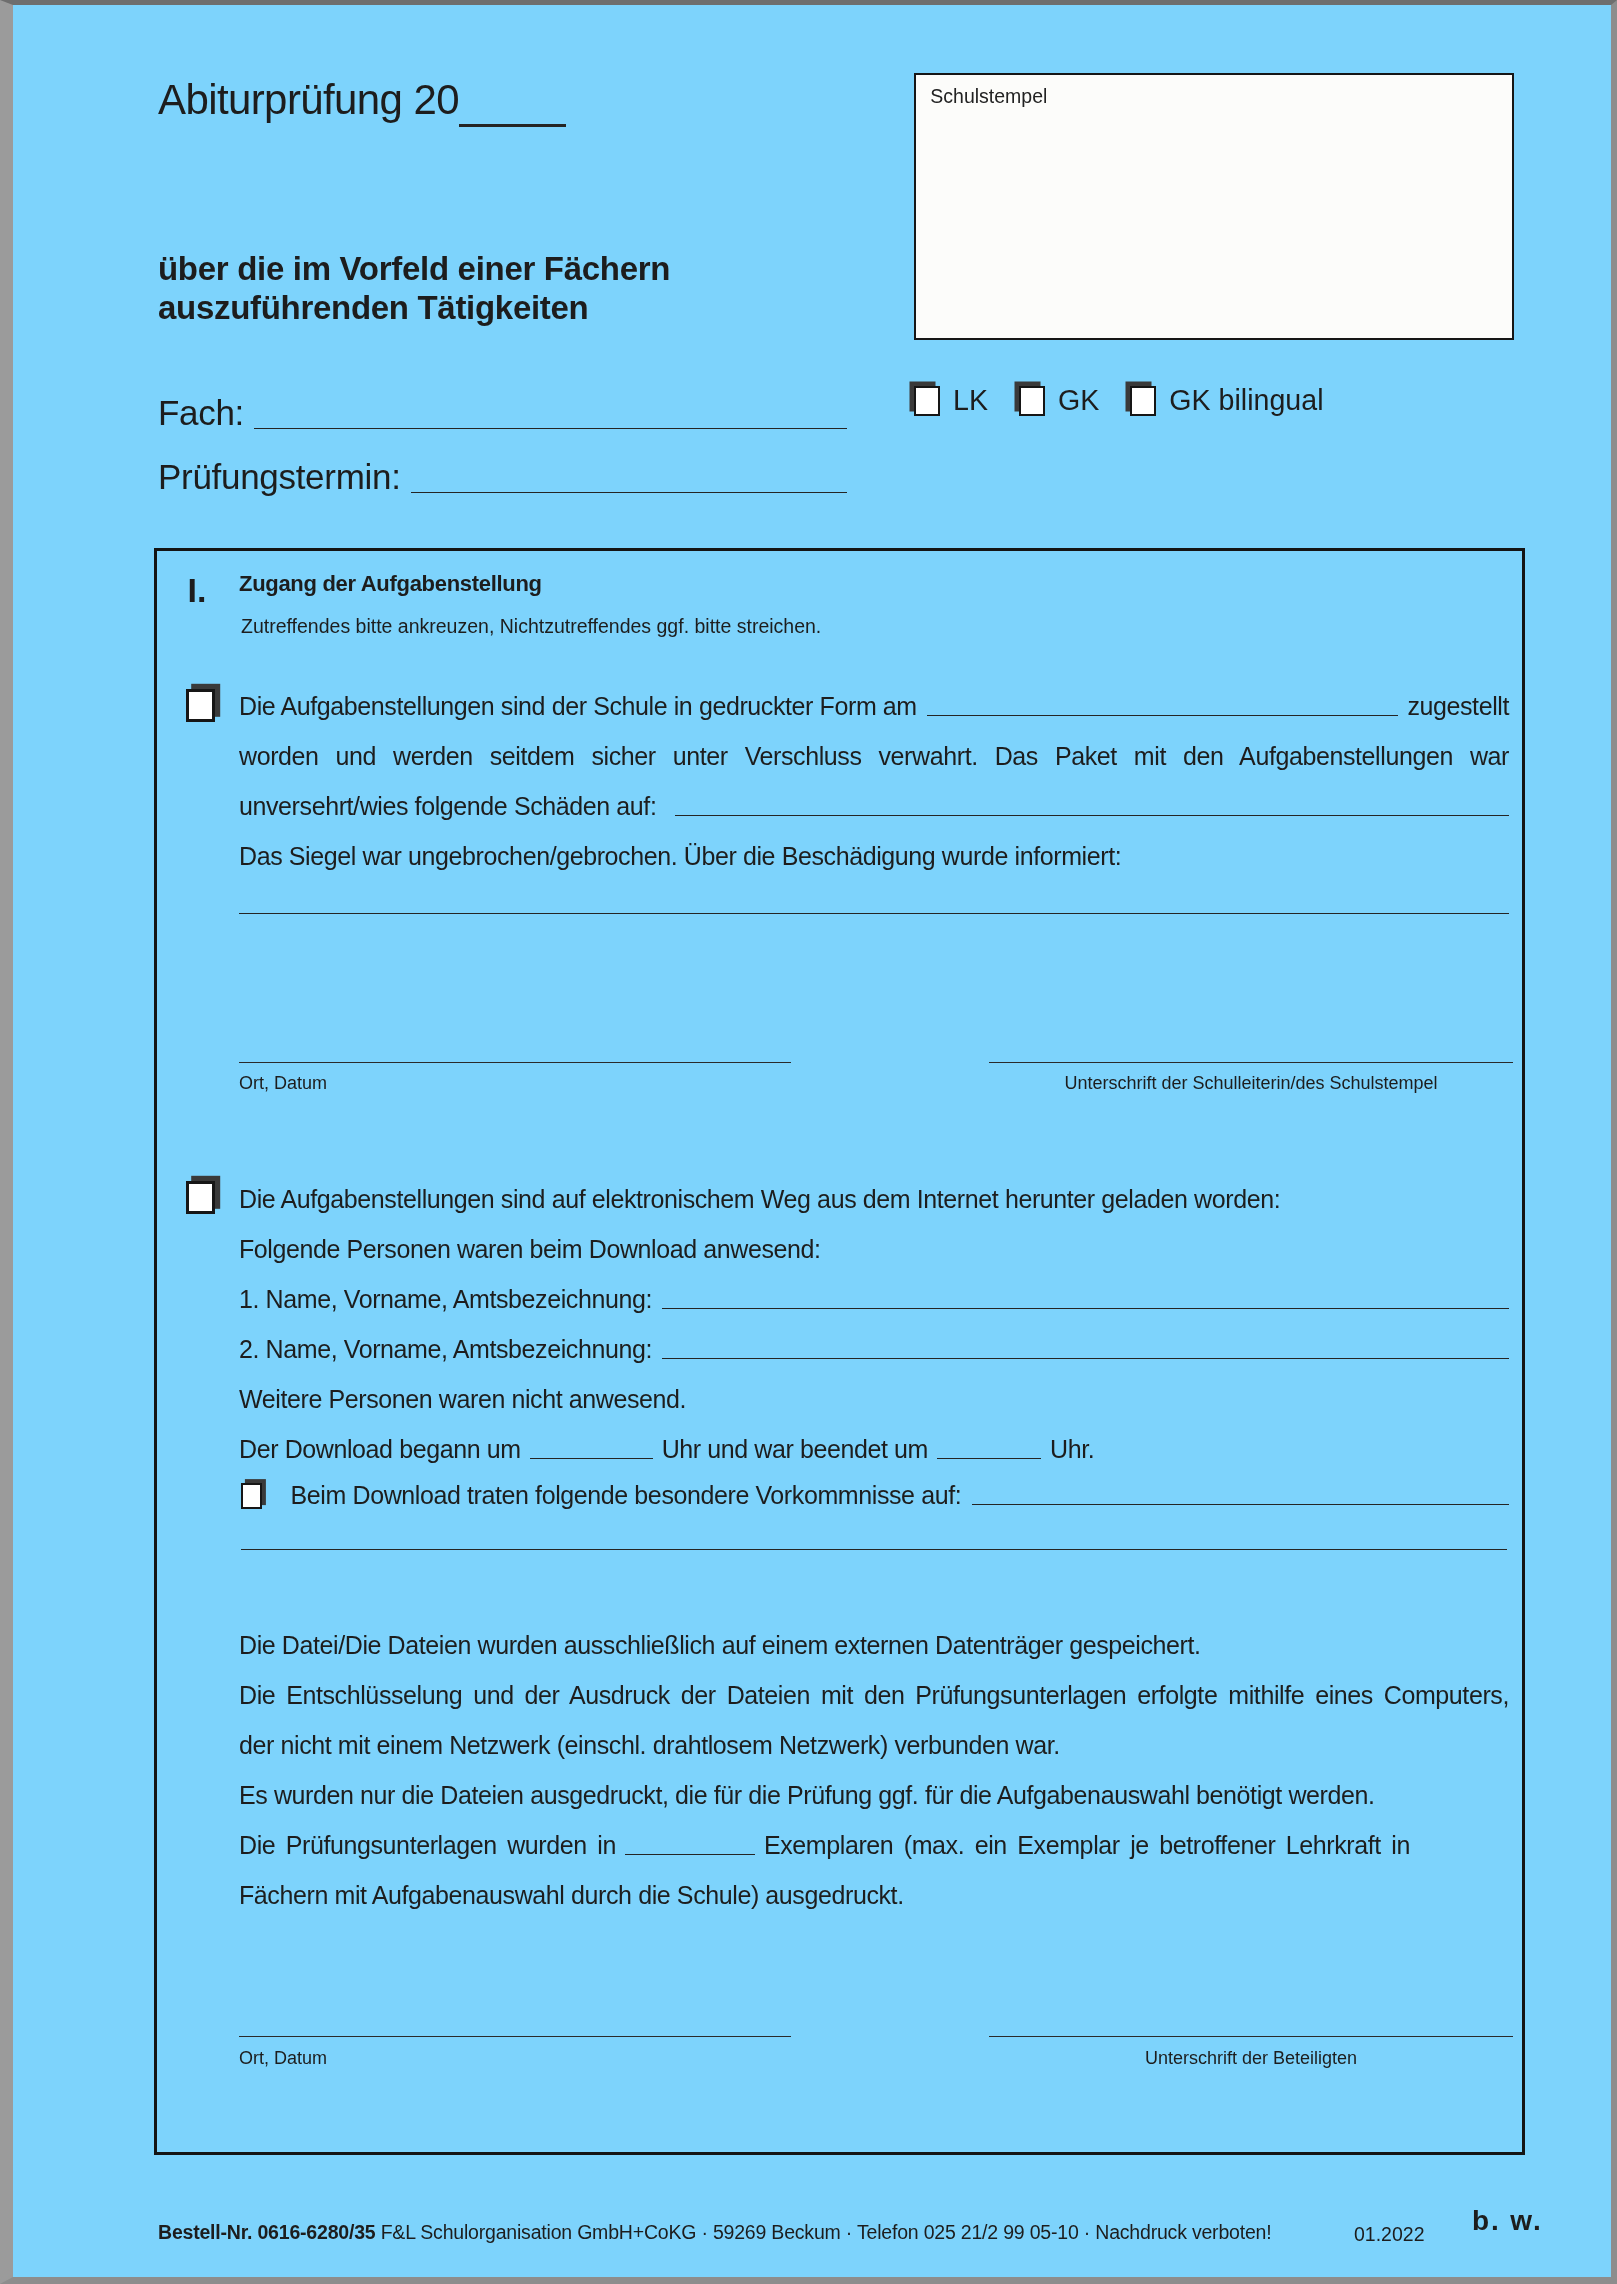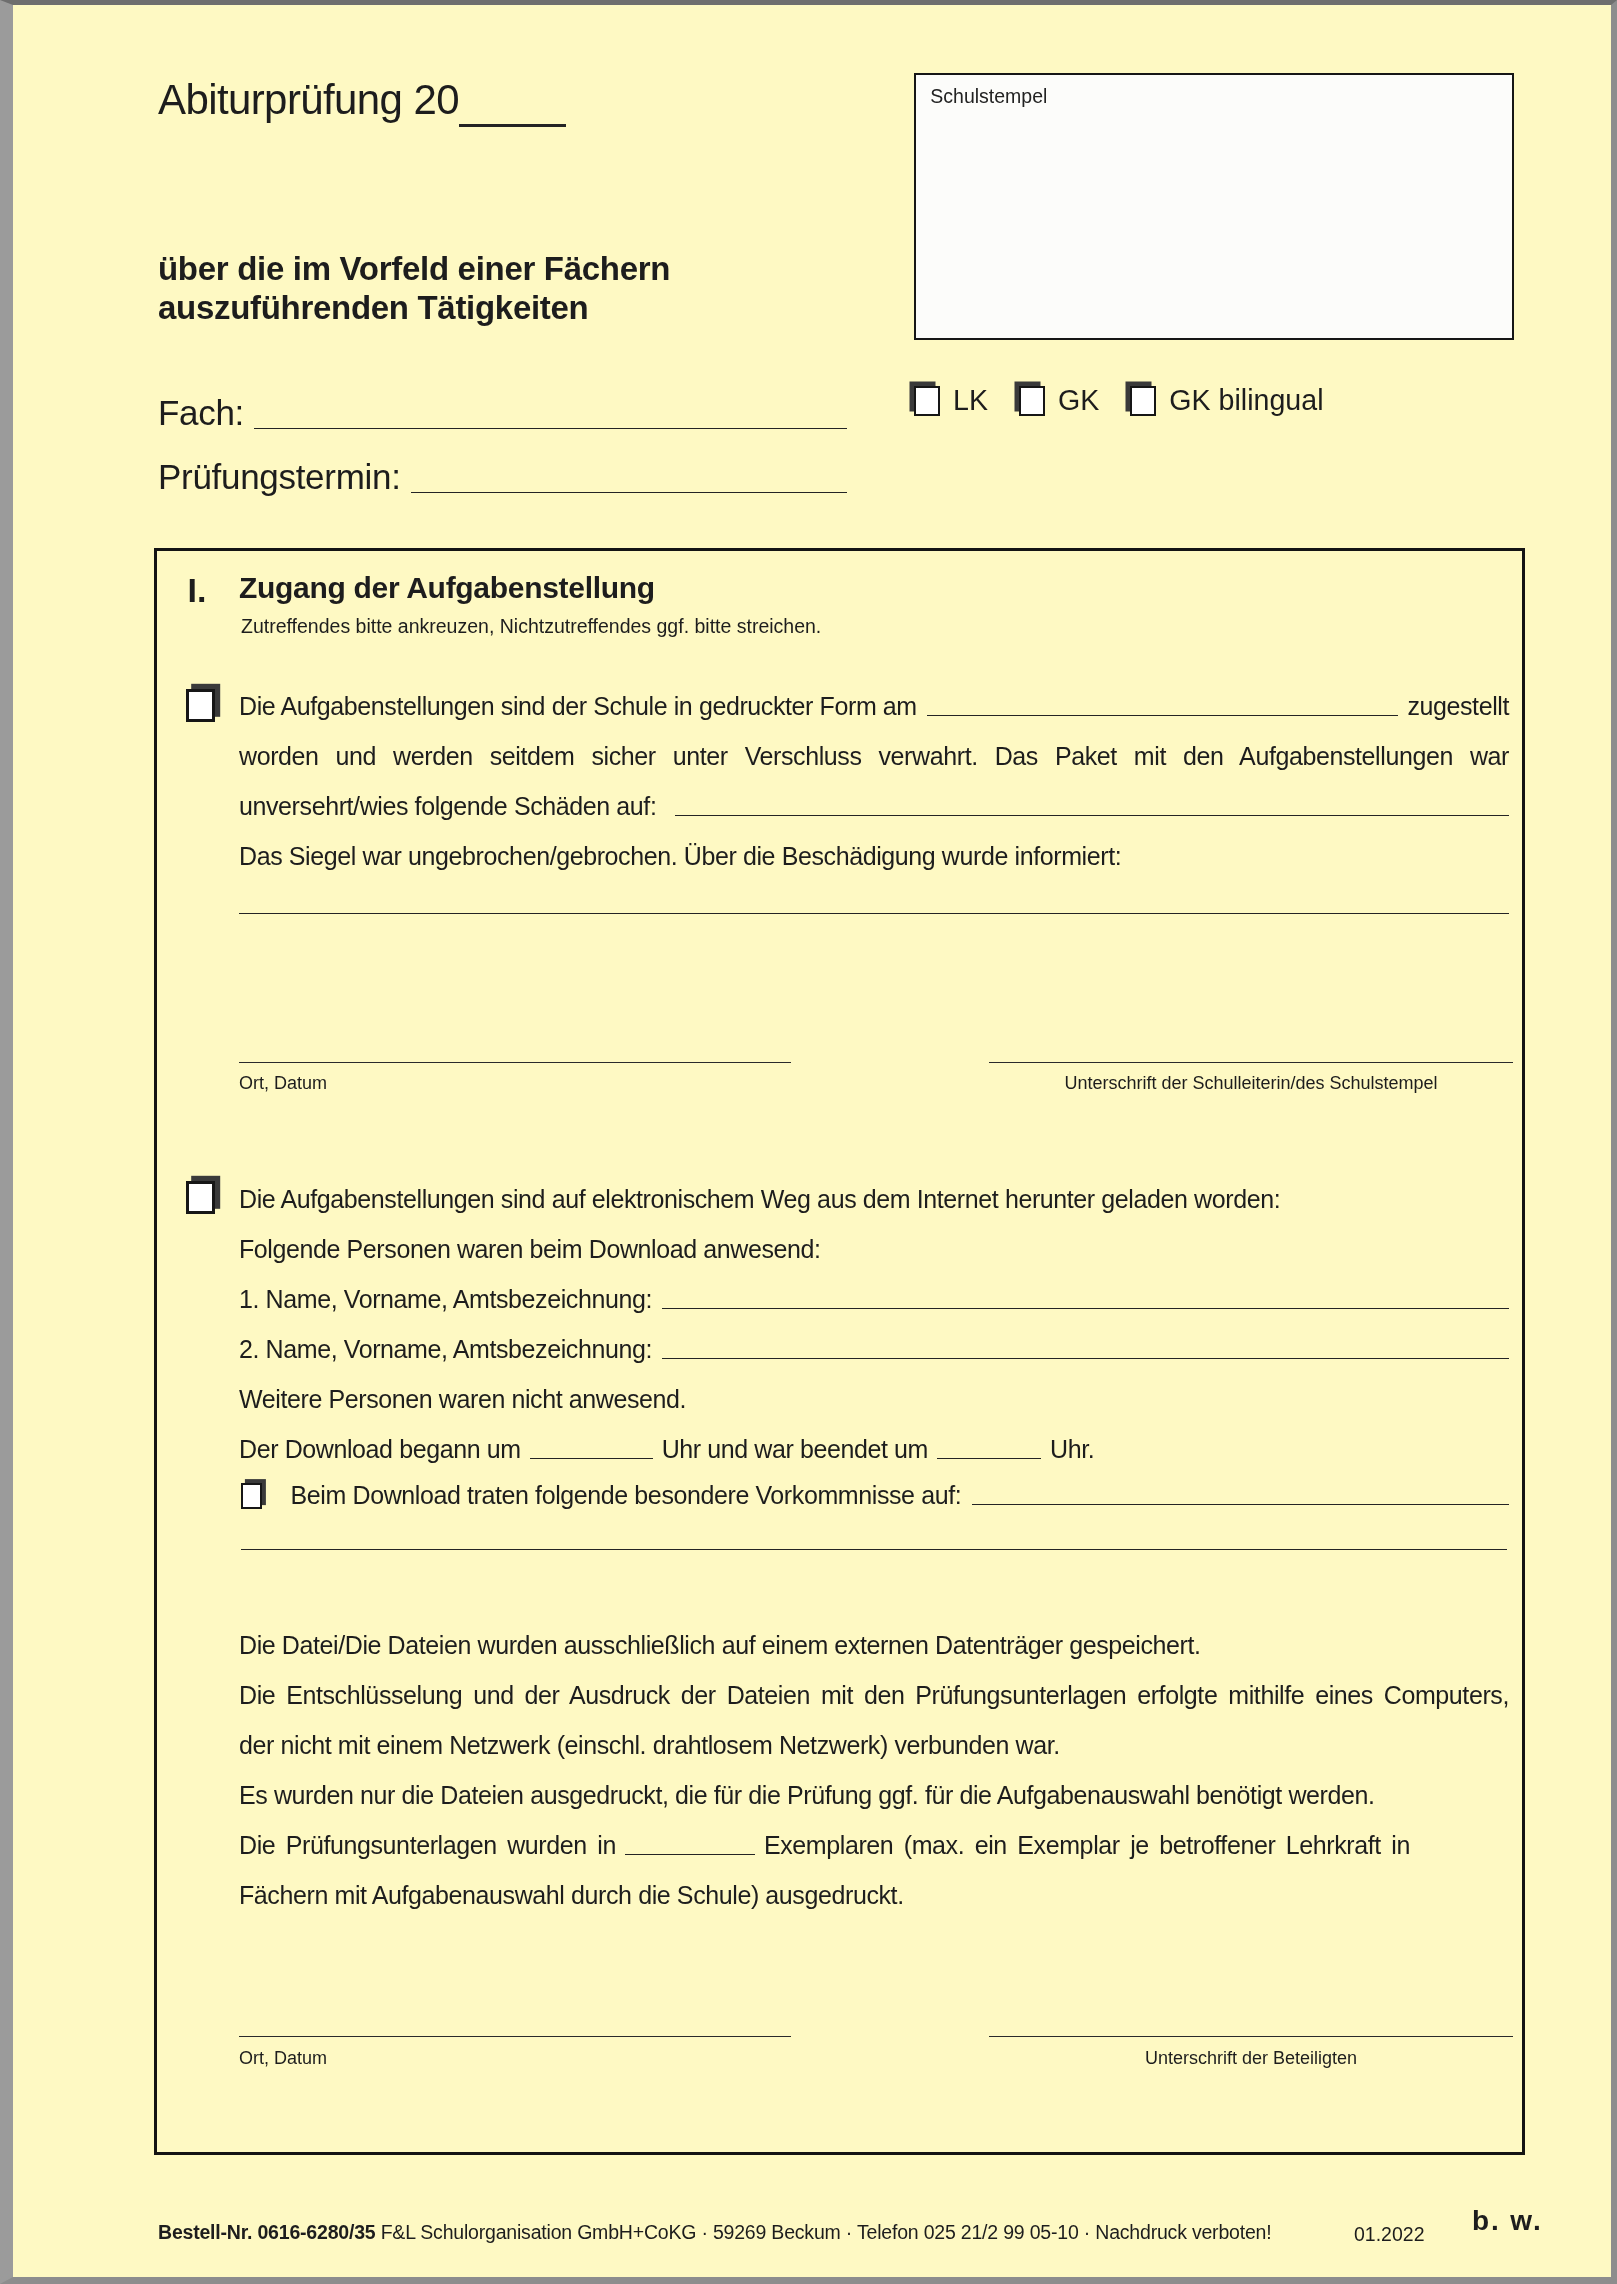--- a/index.html
+++ b/index.html
@@ -1,19 +1,19 @@
 <!DOCTYPE html>
 <html style="font-size:10.4px"><head>
 <meta charset="utf-8">
 <style>
   html,body{margin:0;padding:0;background:#6f6f6f;}
   .page{
     position:relative;
     width:1617px;height:2284px;
-    background:#fef9c3;
+    background:#7dd3fc;
     font-family:"Liberation Sans",sans-serif;
     color:#1d1d1d;
     overflow:hidden;
     box-sizing:border-box;
     border-top:5.2px solid #6e6e6e;
     border-left:13px solid #9b9b9b;
     border-right:6.5px solid #8d8d8d;
     border-bottom:7.8px solid #8d8d8d;
   }
   .abs{position:absolute;}
@@ -29,21 +29,21 @@
   .fill{flex:1;border-bottom:1.9px solid #242424;margin:0 0 3.9px 10.4px;min-width:39px;}
   .course-row{left:901px;top:379px;display:flex;align-items:flex-end;gap:31px;font-size:28.6px;}
   .course-item{display:flex;align-items:center;}
   .course-item .lbl{margin-left:13px;white-space:nowrap;}
   .chk{display:inline-block;background:#fff;border:2.6px solid #161616;width:22px;height:26px;box-shadow:-4.5px -4.5px 0 0 #3a3a3a;}
   .chk-big{background:#fff;border:3.2px solid #161616;width:23.4px;height:27px;box-shadow:5.2px -5.2px 0 0 #3a3a3a;}
   .chk-small{display:inline-block;background:#fff;border:2.6px solid #161616;width:17px;height:22px;box-shadow:3.9px -3.9px 0 0 #3a3a3a;}
   
   .section-box{left:141px;top:543px;width:1371px;height:1607px;border:3.2px solid #141414;box-sizing:border-box;}
   .sec-numeral{left:30.5px;top:19.5px;font-size:34px;font-weight:bold;}
-  .sec-title{left:82px;top:19.5px;font-size:30px;font-weight:bold;letter-spacing:-0.3px;white-space:nowrap;}
+  .sec-title{left:82px;top:19.5px;font-size:22px;font-weight:bold;letter-spacing:-0.3px;white-space:nowrap;}
   .sec-subtitle{left:84px;top:64px;font-size:19.5px;white-space:nowrap;}
   .body-line{font-size:25px;letter-spacing:-0.4px;line-height:30.5px;white-space:nowrap;}
   .row{display:flex;align-items:flex-end;}
   .row .fill{margin-bottom:5.2px;}
   .just{width:1270px;white-space:normal;text-align:justify;text-align-last:justify;}
   .hr{border-top:1.9px solid #242424;height:0;}
   .sigline{border-top:1.9px solid #2a2a2a;height:0;}
   .siglabel{font-size:18px;letter-spacing:0;}
   .blank-fixed{display:inline-block;border-bottom:1.9px solid #242424;margin:0 9px 5.2px 9px;}
   .tail{margin-left:9px;}

